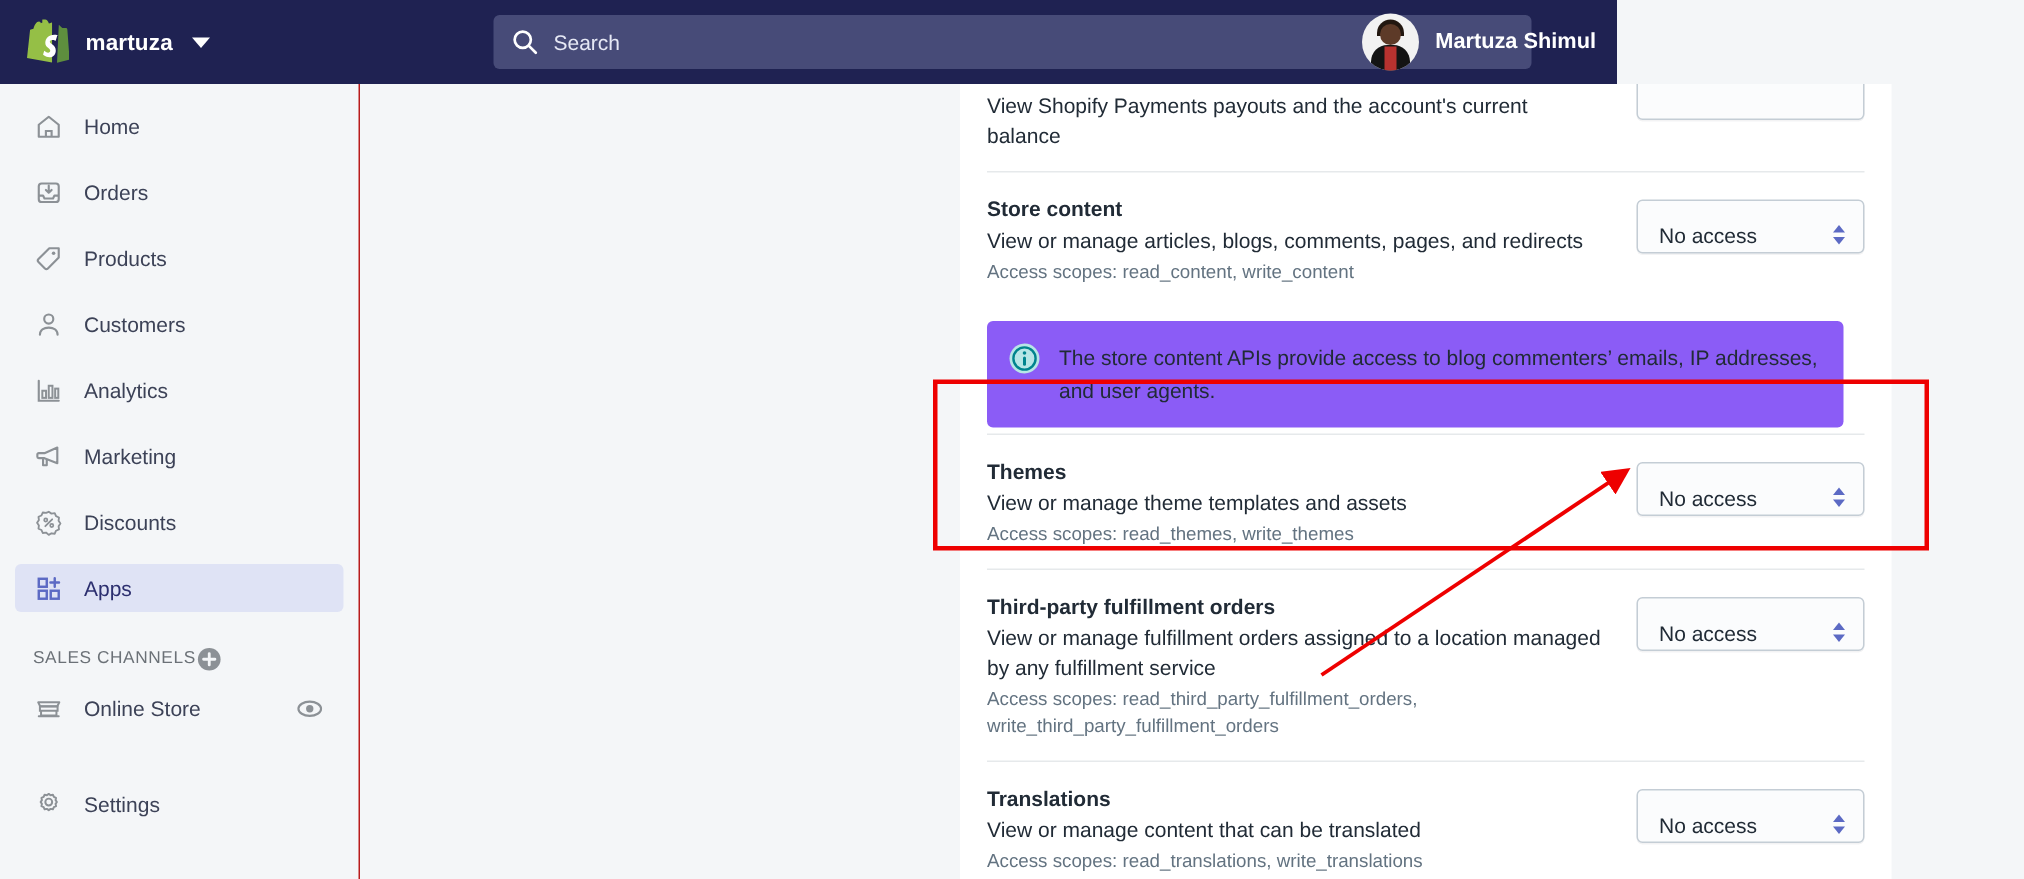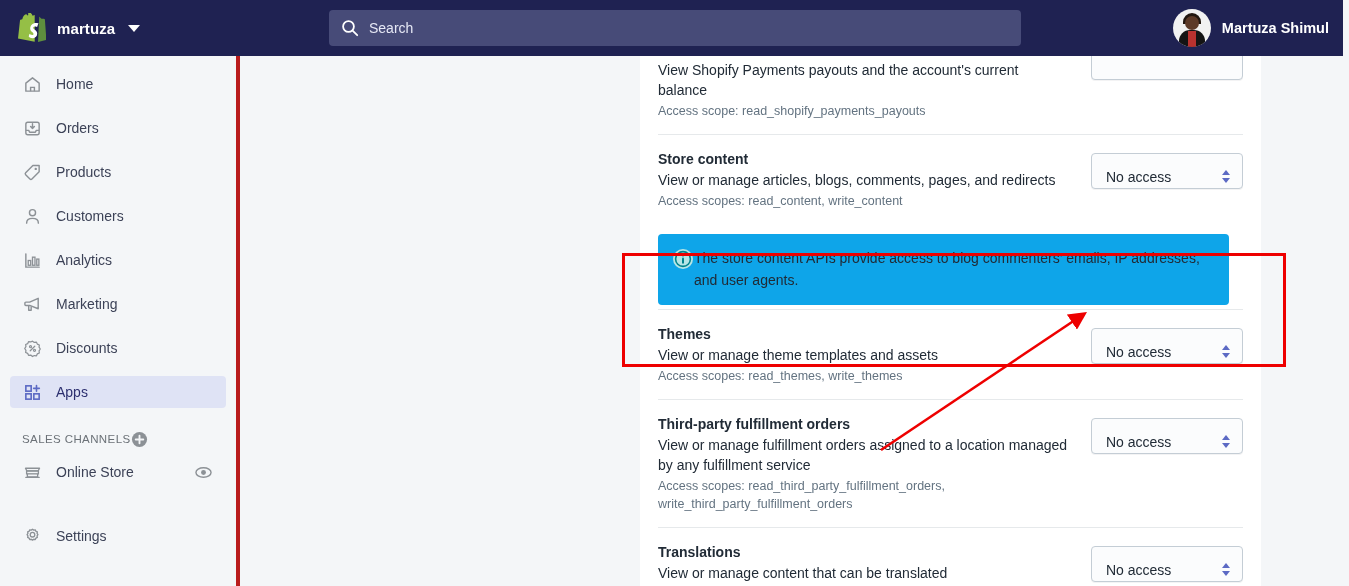--- a/index.html
+++ b/index.html
@@ -6,21 +6,21 @@
   html, body {
     width: 1349px; height: 586px;
     overflow: hidden;
     font-family: "Liberation Sans", sans-serif;
     background: #f4f6f8;
   }
 
   
   .topbar {
     position: absolute; top: 0; left: 0;
-    width: 1343px; height: 56px;
+    width: 1078px; height: 56px;
     background: #1f2252;
     display: flex; align-items: center;
     z-index: 30;
   }
   .brand {
     width: 240px; height: 56px;
     display: flex; align-items: center; gap: 11px;
     padding-left: 18px;
   }
   .shopify-bag { width: 28px; height: 30px; display:block; }
@@ -72,21 +72,21 @@
     position:absolute; left:15px; top:22px; width:8px; height:17px;
     background:#b8322f;
   }
   .account-name { color:#ffffff; font-size:14.5px; font-weight:bold; white-space:nowrap; }
 
   
   .sidebar {
     position: absolute; left: 0; top: 56px;
     width: 240px; height: 530px;
     background: #f4f6f8;
-    border-right: 4px solid #b91c1c;
+    border-right: 1px solid #b91c1c;
     padding-top: 12px;
   }
   .nav-item {
     height: 32px; margin: 0 10px 0 10px;
     display: flex; align-items: center; gap: 14px;
     padding-left: 12px; border-radius: 4px;
     cursor: pointer;
   }
   .nav-item + .nav-item { margin-top: 12px; }
   .nav-label { font-size: 14px; color: #3c4257; }
@@ -170,24 +170,24 @@
     display:block; width:0; height:0;
     border-left: 4px solid transparent; border-right: 4px solid transparent;
   }
   .sel-arrows i.up { border-bottom: 5px solid #5c6ac4; }
   .sel-arrows i.dn { border-top: 5px solid #5c6ac4; }
 
   .divider { height: 1px; background: #e6e9eb; margin: 0 18px; }
 
   .banner {
     margin: 10px 32px 4px 18px;
-    background: #0ea5e9;
+    background: #8b5cf6;
     border-radius: 4px;
     padding: 13px 14px 14px 14px;
-    display: flex; align-items: flex-start;
+    display: flex; gap: 12px; align-items: flex-start;
   }
   .banner-ico { flex: 0 0 22px; margin-top: 1px; }
   .banner-text { font-size: 14px; color: #212b36; line-height: 22px; }
 
   
   .annot { position: absolute; left: 0; top: 0; width: 1349px; height: 586px; pointer-events: none; z-index: 25; }
   .redbox {
     position: absolute; left: 622px; top: 253px;
     width: 664px; height: 114px;
     border: 3px solid #ee0000;
@@ -358,21 +358,20 @@
     <span class="nav-label">Settings</span>
   </div>
 </div>
 
 <div class="content">
   <div class="card">
 
     <div class="row">
       <div class="row-texts">
         <div class="perm-desc">View Shopify Payments payouts and the account's current balance</div>
-        <div class="perm-scope">Access scope: read_shopify_payments_payouts</div>
       </div>
       <div class="select-holder" style="top:-2px;">
         <div class="sel">
           <span class="sel-label"></span>
         </div>
       </div>
     </div>
 
     <div class="divider"></div>
 

